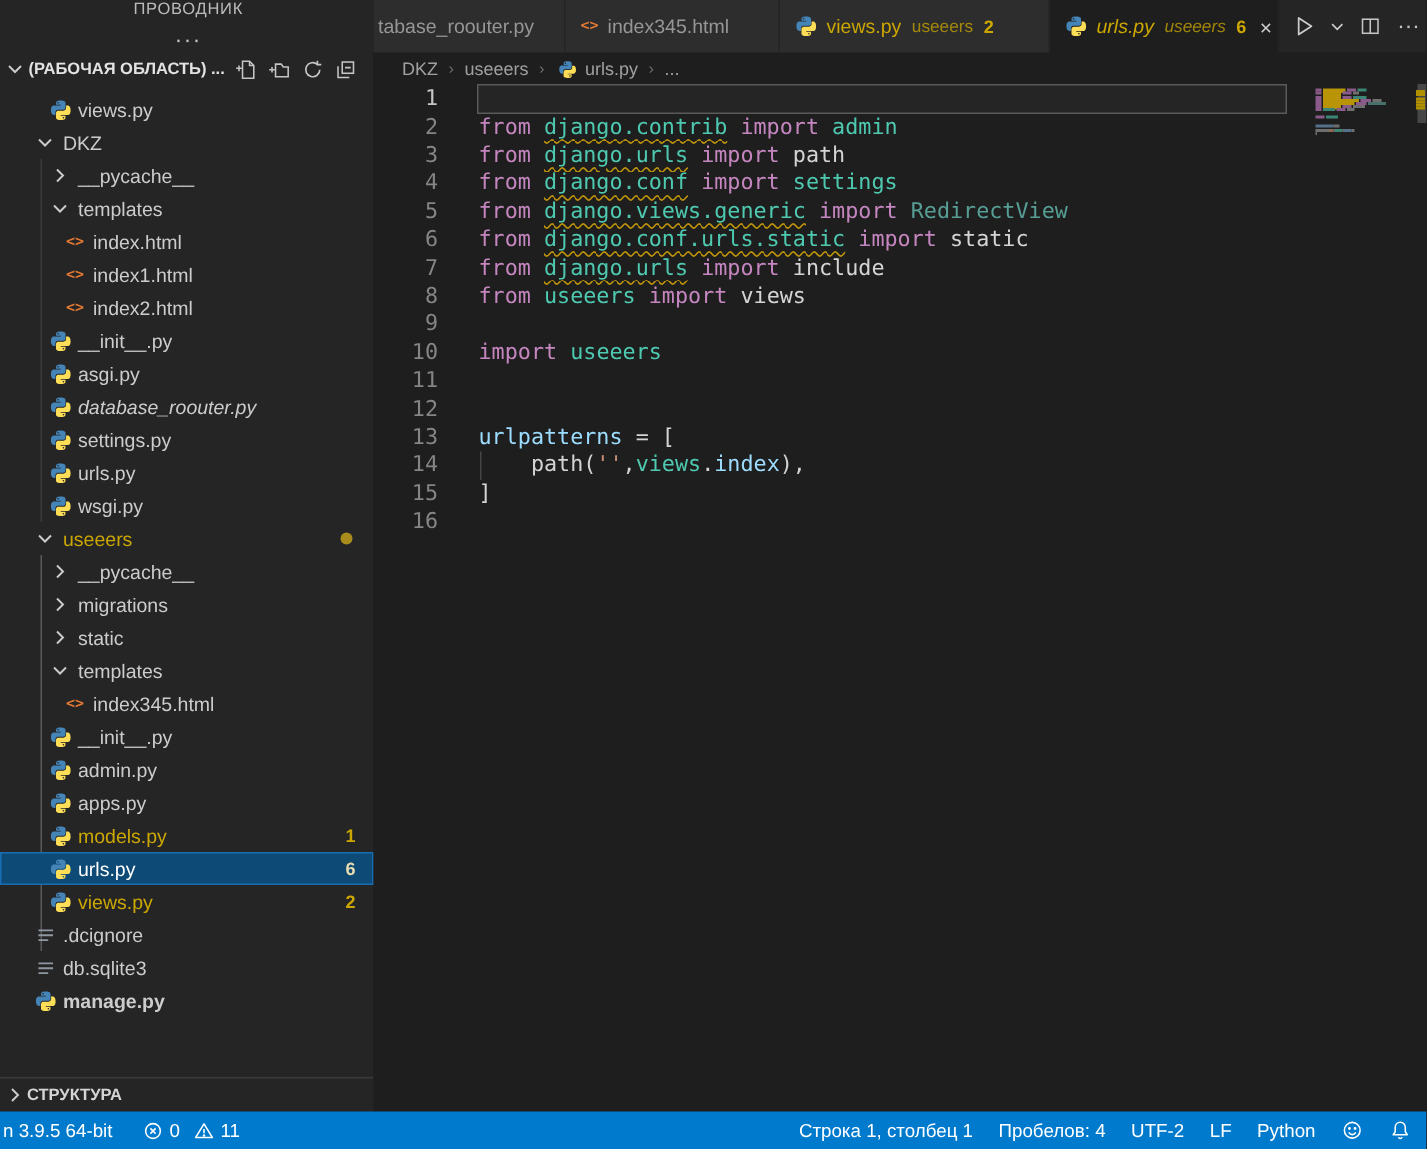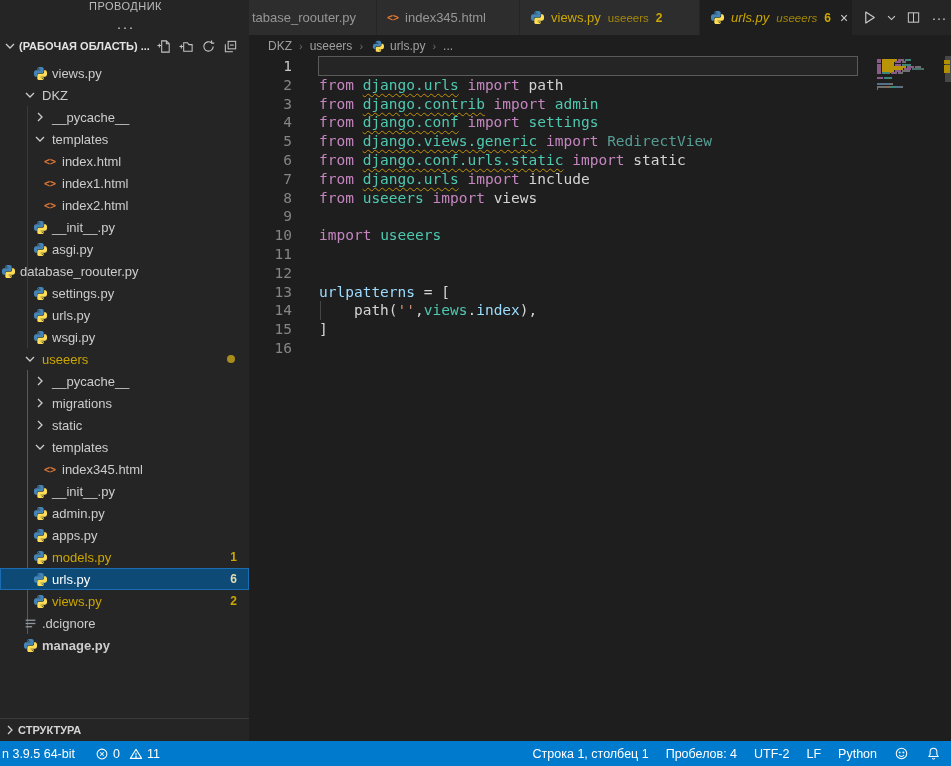--- a/index.html
+++ b/index.html
@@ -210,21 +210,21 @@
         </div>
         <div class="trow" style="padding-left: 32px;">
           <span class="fico">
             <svg width="15" height="15" viewBox="0 0 32 32">
               <path fill="#4584b6" d="M15.9 2c-7 0-6.6 3-6.6 3v3.2h6.7v1H6.6S2 8.6 2 15.8c0 7.1 4 6.9 4 6.9h2.4v-3.3s-.1-4 3.9-4h6.7s3.8.1 3.8-3.7V5.6S23.4 2 15.9 2zm-3.7 2.1c.7 0 1.2.5 1.2 1.2s-.5 1.2-1.2 1.2S11 6 11 5.3s.5-1.2 1.2-1.2z"></path>
               <path fill="#ffde57" d="M16.1 30c7 0 6.6-3 6.6-3v-3.2H16v-1h9.4s4.6.6 4.6-6.6c0-7.1-4-6.9-4-6.9h-2.4v3.3s.1 4-3.9 4H13s-3.8-.1-3.8 3.7v6.1S8.6 30 16.1 30zm3.7-2.1c-.7 0-1.2-.5-1.2-1.2s.5-1.2 1.2-1.2 1.2.5 1.2 1.2-.5 1.2-1.2 1.2z"></path>
             </svg>
           </span>
           <span class="tlabel">asgi.py</span>
         </div>
-        <div class="trow" style="">
+        <div class="trow" style="padding-left: 32px; font-style: italic;">
           <span class="fico">
             <svg width="15" height="15" viewBox="0 0 32 32">
               <path fill="#4584b6" d="M15.9 2c-7 0-6.6 3-6.6 3v3.2h6.7v1H6.6S2 8.6 2 15.8c0 7.1 4 6.9 4 6.9h2.4v-3.3s-.1-4 3.9-4h6.7s3.8.1 3.8-3.7V5.6S23.4 2 15.9 2zm-3.7 2.1c.7 0 1.2.5 1.2 1.2s-.5 1.2-1.2 1.2S11 6 11 5.3s.5-1.2 1.2-1.2z"></path>
               <path fill="#ffde57" d="M16.1 30c7 0 6.6-3 6.6-3v-3.2H16v-1h9.4s4.6.6 4.6-6.6c0-7.1-4-6.9-4-6.9h-2.4v3.3s.1 4-3.9 4H13s-3.8-.1-3.8 3.7v6.1S8.6 30 16.1 30zm3.7-2.1c-.7 0-1.2-.5-1.2-1.2s.5-1.2 1.2-1.2 1.2.5 1.2 1.2-.5 1.2-1.2 1.2z"></path>
             </svg>
           </span>
           <span class="tlabel">database_roouter.py</span>
         </div>
         <div class="trow" style="padding-left: 32px; text-align: center;">
           <span class="fico">
@@ -359,20 +359,30 @@
         </div>
         <div class="trow" style="padding-left: 22px;">
           <span class="fico">
             <svg width="13" height="13" viewBox="0 0 16 16" stroke="#8f98a0" stroke-width="1.6">
               <line x1="2" y1="4" x2="14" y2="4"></line>
               <line x1="2" y1="8" x2="14" y2="8"></line>
               <line x1="2" y1="12" x2="10" y2="12"></line>
             </svg>
           </span>
           <span class="tlabel">.dcignore</span>
+        </div>
+        <div class="trow" style="padding-left: 22px;">
+          <span class="fico">
+            <svg width="13" height="13" viewBox="0 0 16 16" stroke="#8f98a0" stroke-width="1.6">
+              <line x1="2" y1="4" x2="14" y2="4"></line>
+              <line x1="2" y1="8" x2="14" y2="8"></line>
+              <line x1="2" y1="12" x2="10" y2="12"></line>
+            </svg>
+          </span>
+          <span class="tlabel">db.sqlite3</span>
         </div>
         <div class="trow" style="padding-left: 22px; font-weight: bold;">
           <span class="fico">
             <svg width="15" height="15" viewBox="0 0 32 32">
               <path fill="#4584b6" d="M15.9 2c-7 0-6.6 3-6.6 3v3.2h6.7v1H6.6S2 8.6 2 15.8c0 7.1 4 6.9 4 6.9h2.4v-3.3s-.1-4 3.9-4h6.7s3.8.1 3.8-3.7V5.6S23.4 2 15.9 2zm-3.7 2.1c.7 0 1.2.5 1.2 1.2s-.5 1.2-1.2 1.2S11 6 11 5.3s.5-1.2 1.2-1.2z"></path>
               <path fill="#ffde57" d="M16.1 30c7 0 6.6-3 6.6-3v-3.2H16v-1h9.4s4.6.6 4.6-6.6c0-7.1-4-6.9-4-6.9h-2.4v3.3s.1 4-3.9 4H13s-3.8-.1-3.8 3.7v6.1S8.6 30 16.1 30zm3.7-2.1c-.7 0-1.2-.5-1.2-1.2s.5-1.2 1.2-1.2 1.2.5 1.2 1.2-.5 1.2-1.2 1.2z"></path>
             </svg>
           </span>
           <span class="tlabel">manage.py</span>
         </div>
@@ -484,22 +494,22 @@
           <div class="lnum">10</div>
           <div class="lnum">11</div>
           <div class="lnum">12</div>
           <div class="lnum">13</div>
           <div class="lnum">14</div>
           <div class="lnum">15</div>
           <div class="lnum">16</div>
         </div>
       <div id="code-area">
           <div class="cline"></div>
+          <div class="cline"><span class="tk-kw">from</span><span class="tk-sp"> </span><span class="tk-ns sq">django.contrib</span><span class="tk-sp"> </span><span class="tk-kw">import</span><span class="tk-sp"> </span><span class="tk-ns">admin</span></div>
           <div class="cline"><span class="tk-kw">from</span><span class="tk-sp"> </span><span class="tk-ns sq">django.urls</span><span class="tk-sp"> </span><span class="tk-kw">import</span><span class="tk-sp"> </span><span class="tk-plain">path</span></div>
-          <div class="cline"><span class="tk-kw">from</span><span class="tk-sp"> </span><span class="tk-ns sq">django.contrib</span><span class="tk-sp"> </span><span class="tk-kw">import</span><span class="tk-sp"> </span><span class="tk-ns">admin</span></div>
           <div class="cline"><span class="tk-kw">from</span><span class="tk-sp"> </span><span class="tk-ns sq">django.conf</span><span class="tk-sp"> </span><span class="tk-kw">import</span><span class="tk-sp"> </span><span class="tk-ns">settings</span></div>
           <div class="cline"><span class="tk-kw">from</span><span class="tk-sp"> </span><span class="tk-ns sq">django.views.generic</span><span class="tk-sp"> </span><span class="tk-kw">import</span><span class="tk-sp"> </span><span class="tk-nsdim">RedirectView</span></div>
           <div class="cline"><span class="tk-kw">from</span><span class="tk-sp"> </span><span class="tk-ns sq">django.conf.urls.static</span><span class="tk-sp"> </span><span class="tk-kw">import</span><span class="tk-sp"> </span><span class="tk-plain">static</span></div>
           <div class="cline"><span class="tk-kw">from</span><span class="tk-sp"> </span><span class="tk-ns sq">django.urls</span><span class="tk-sp"> </span><span class="tk-kw">import</span><span class="tk-sp"> </span><span class="tk-plain">include</span></div>
           <div class="cline"><span class="tk-kw">from</span><span class="tk-sp"> </span><span class="tk-ns">useeers</span><span class="tk-sp"> </span><span class="tk-kw">import</span><span class="tk-sp"> </span><span class="tk-plain">views</span></div>
           <div class="cline"></div>
           <div class="cline"><span class="tk-kw">import</span><span class="tk-sp"> </span><span class="tk-ns">useeers</span></div>
           <div class="cline"></div>
           <div class="cline"></div>
           <div class="cline"><span class="tk-var">urlpatterns</span><span class="tk-plain"> = [</span></div>

